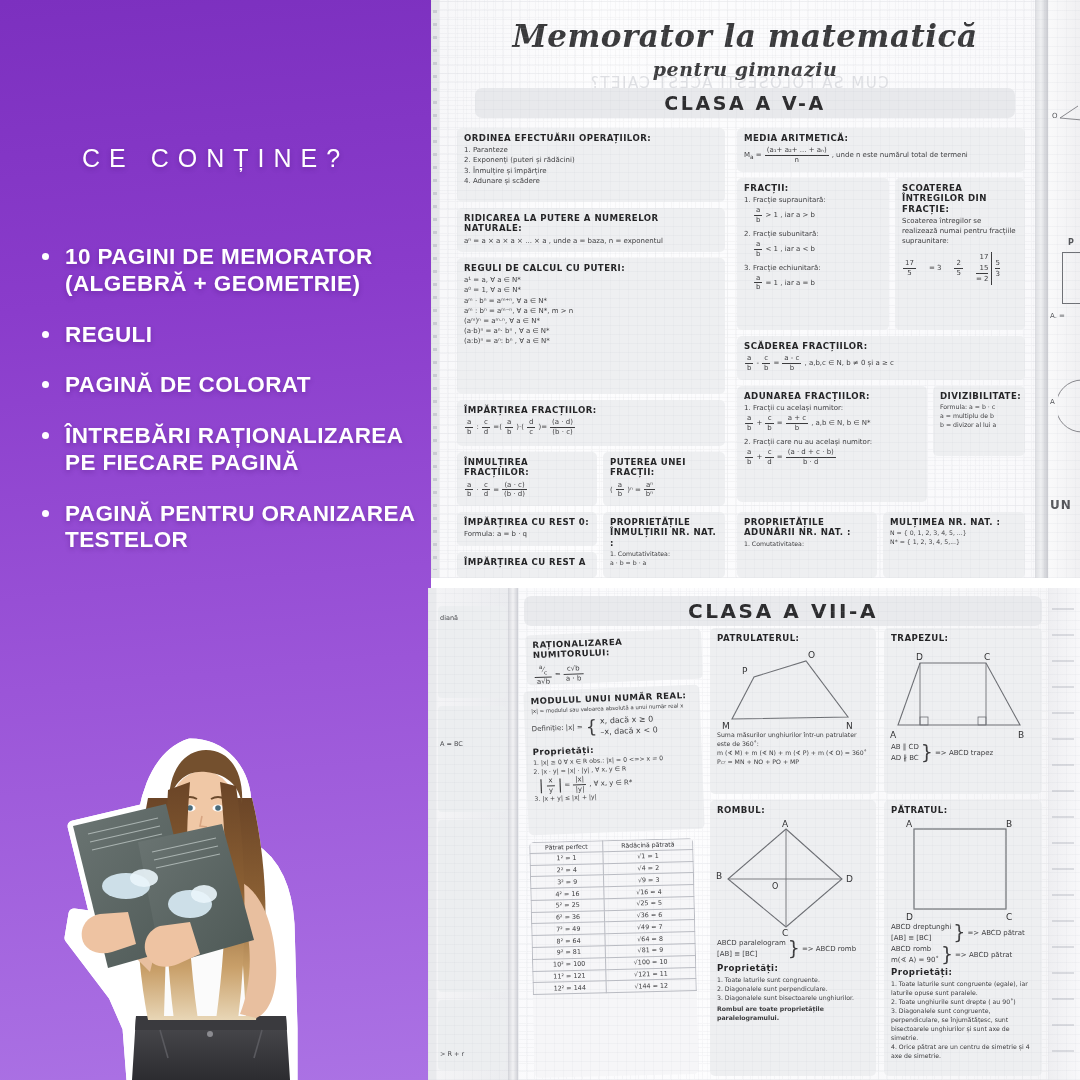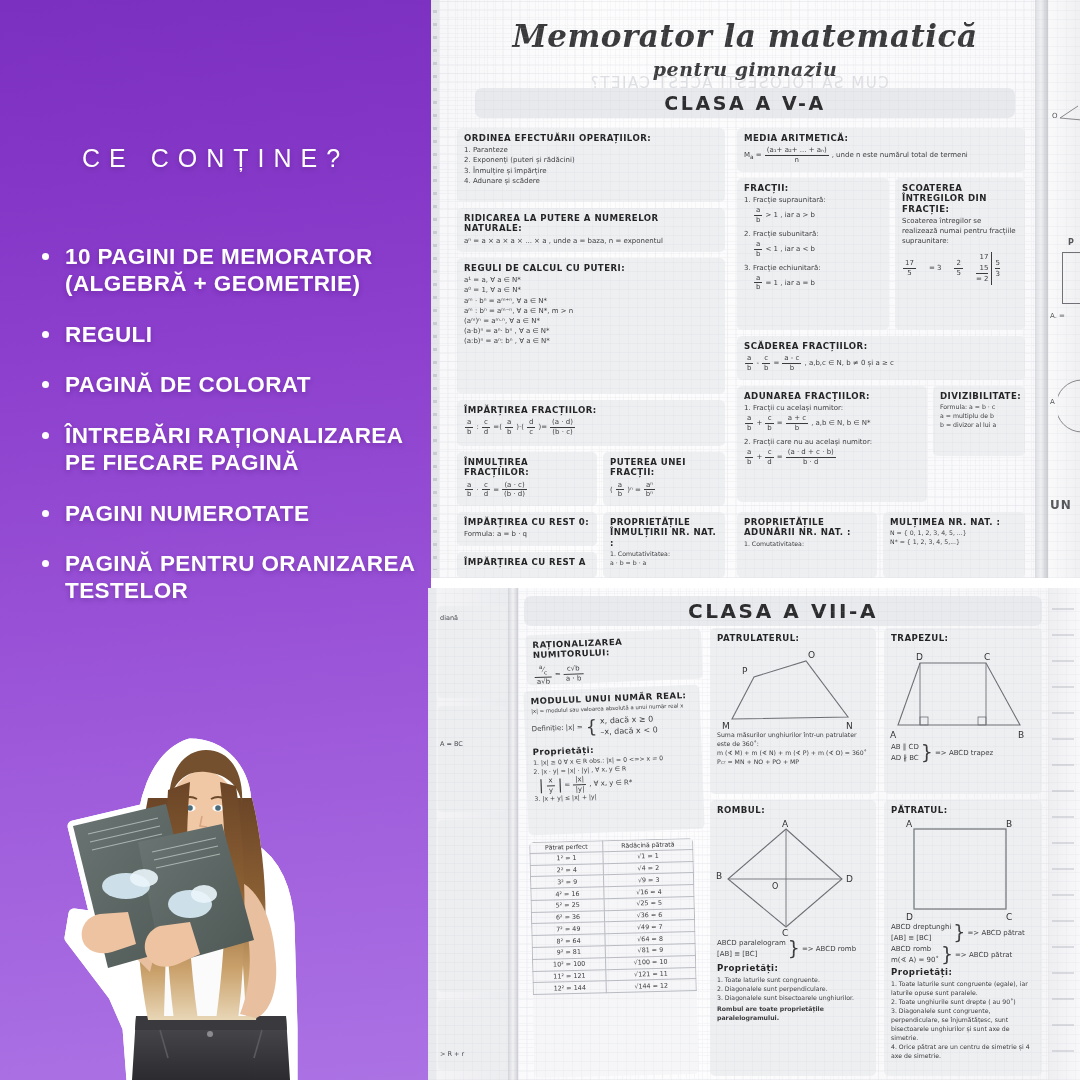--- a/index.html
+++ b/index.html
@@ -142,21 +142,20 @@
 
   <div class="purple-panel">
 
     <div class="panel-sub">CE CONȚINE?</div>
 
     <ul class="bullets">
       <li>10 PAGINI DE MEMORATOR (ALGEBRĂ + GEOMETRIE)</li>
       <li>REGULI</li>
       <li>PAGINĂ DE COLORAT</li>
       <li>ÎNTREBĂRI RAȚIONALIZAREA PE FIECARE PAGINĂ</li>
-      <li>PAGINI NUMEROTATE</li>
       <li>PAGINĂ PENTRU ORANIZAREA TESTELOR</li>
     </ul>
 
     <div class="girl-wrap">
       <svg class="girl-svg" viewBox="0 0 310 352">
         <defs>
           <linearGradient id="hairG" x1="0" y1="0" x2="0" y2="1">
             <stop offset="0%" stop-color="#6b4527"></stop>
               <stop offset="45%" stop-color="#8a5f33"></stop>
             <stop offset="78%" stop-color="#c9a06a"></stop>

